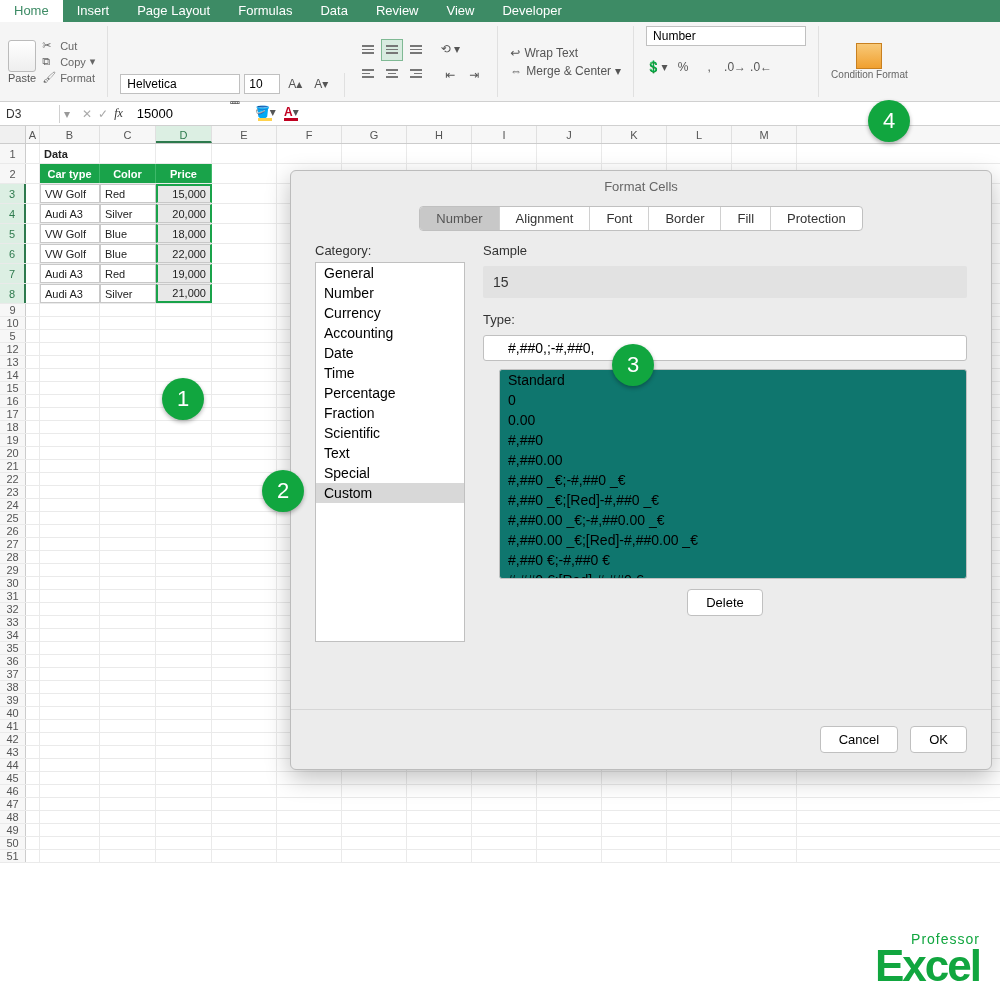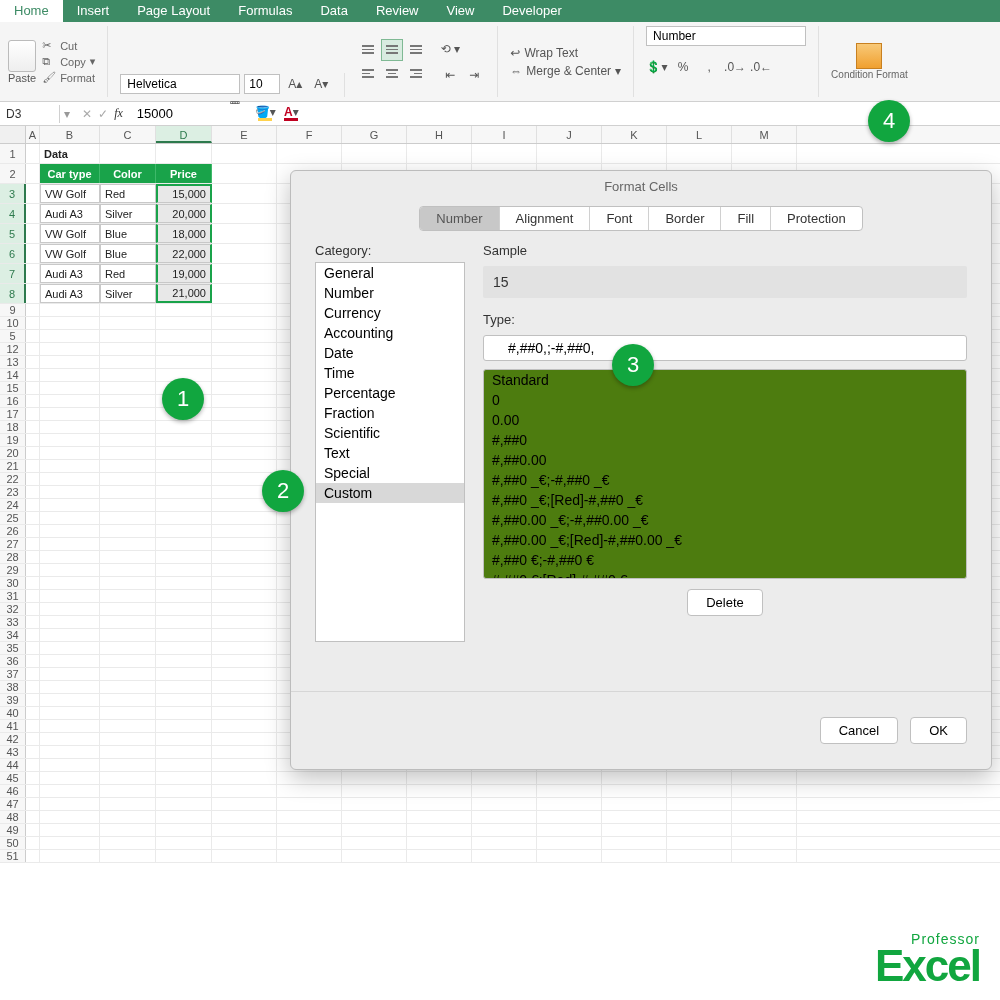--- a/index.html
+++ b/index.html
@@ -253,41 +253,42 @@
   .type-input {
     width:100%;
     border:1px solid #c0c0c0;
     padding:4px 24px;
     font-size:14px;
     background:#fff;
     border-radius:3px;
     margin:4px 0 8px 0;
   }
   .type-list {
-    background:#4d7c0f;
+    background:#0f766e;
     border:1px solid #c0c0c0;
     height:210px;
     overflow:hidden;
     font-size:14px;
     border-radius:3px;
+    margin-left:16px;
   }
   .type-item { padding:2px 8px; }
   .delete-row { display:flex; justify-content:center; margin-top:10px; }
   .dlg-btn {
     background:#fff;
     border:1px solid #c0c0c0;
     border-radius:4px;
     padding:5px 18px;
     font-size:13px;
     cursor:pointer;
   }
   .dlg-footer {
     display:flex; justify-content:flex-end;
     gap:12px;
-    padding:25px 24px;
+    padding:16px 24px;
     border-top:1px solid #d6d6d6;
   }
   
   .badge {
     position:absolute;
     width:42px; height:42px;
     border-radius:50%;
     background:#11a63f;
     color:#fff;
     display:flex; align-items:center; justify-content:center;

